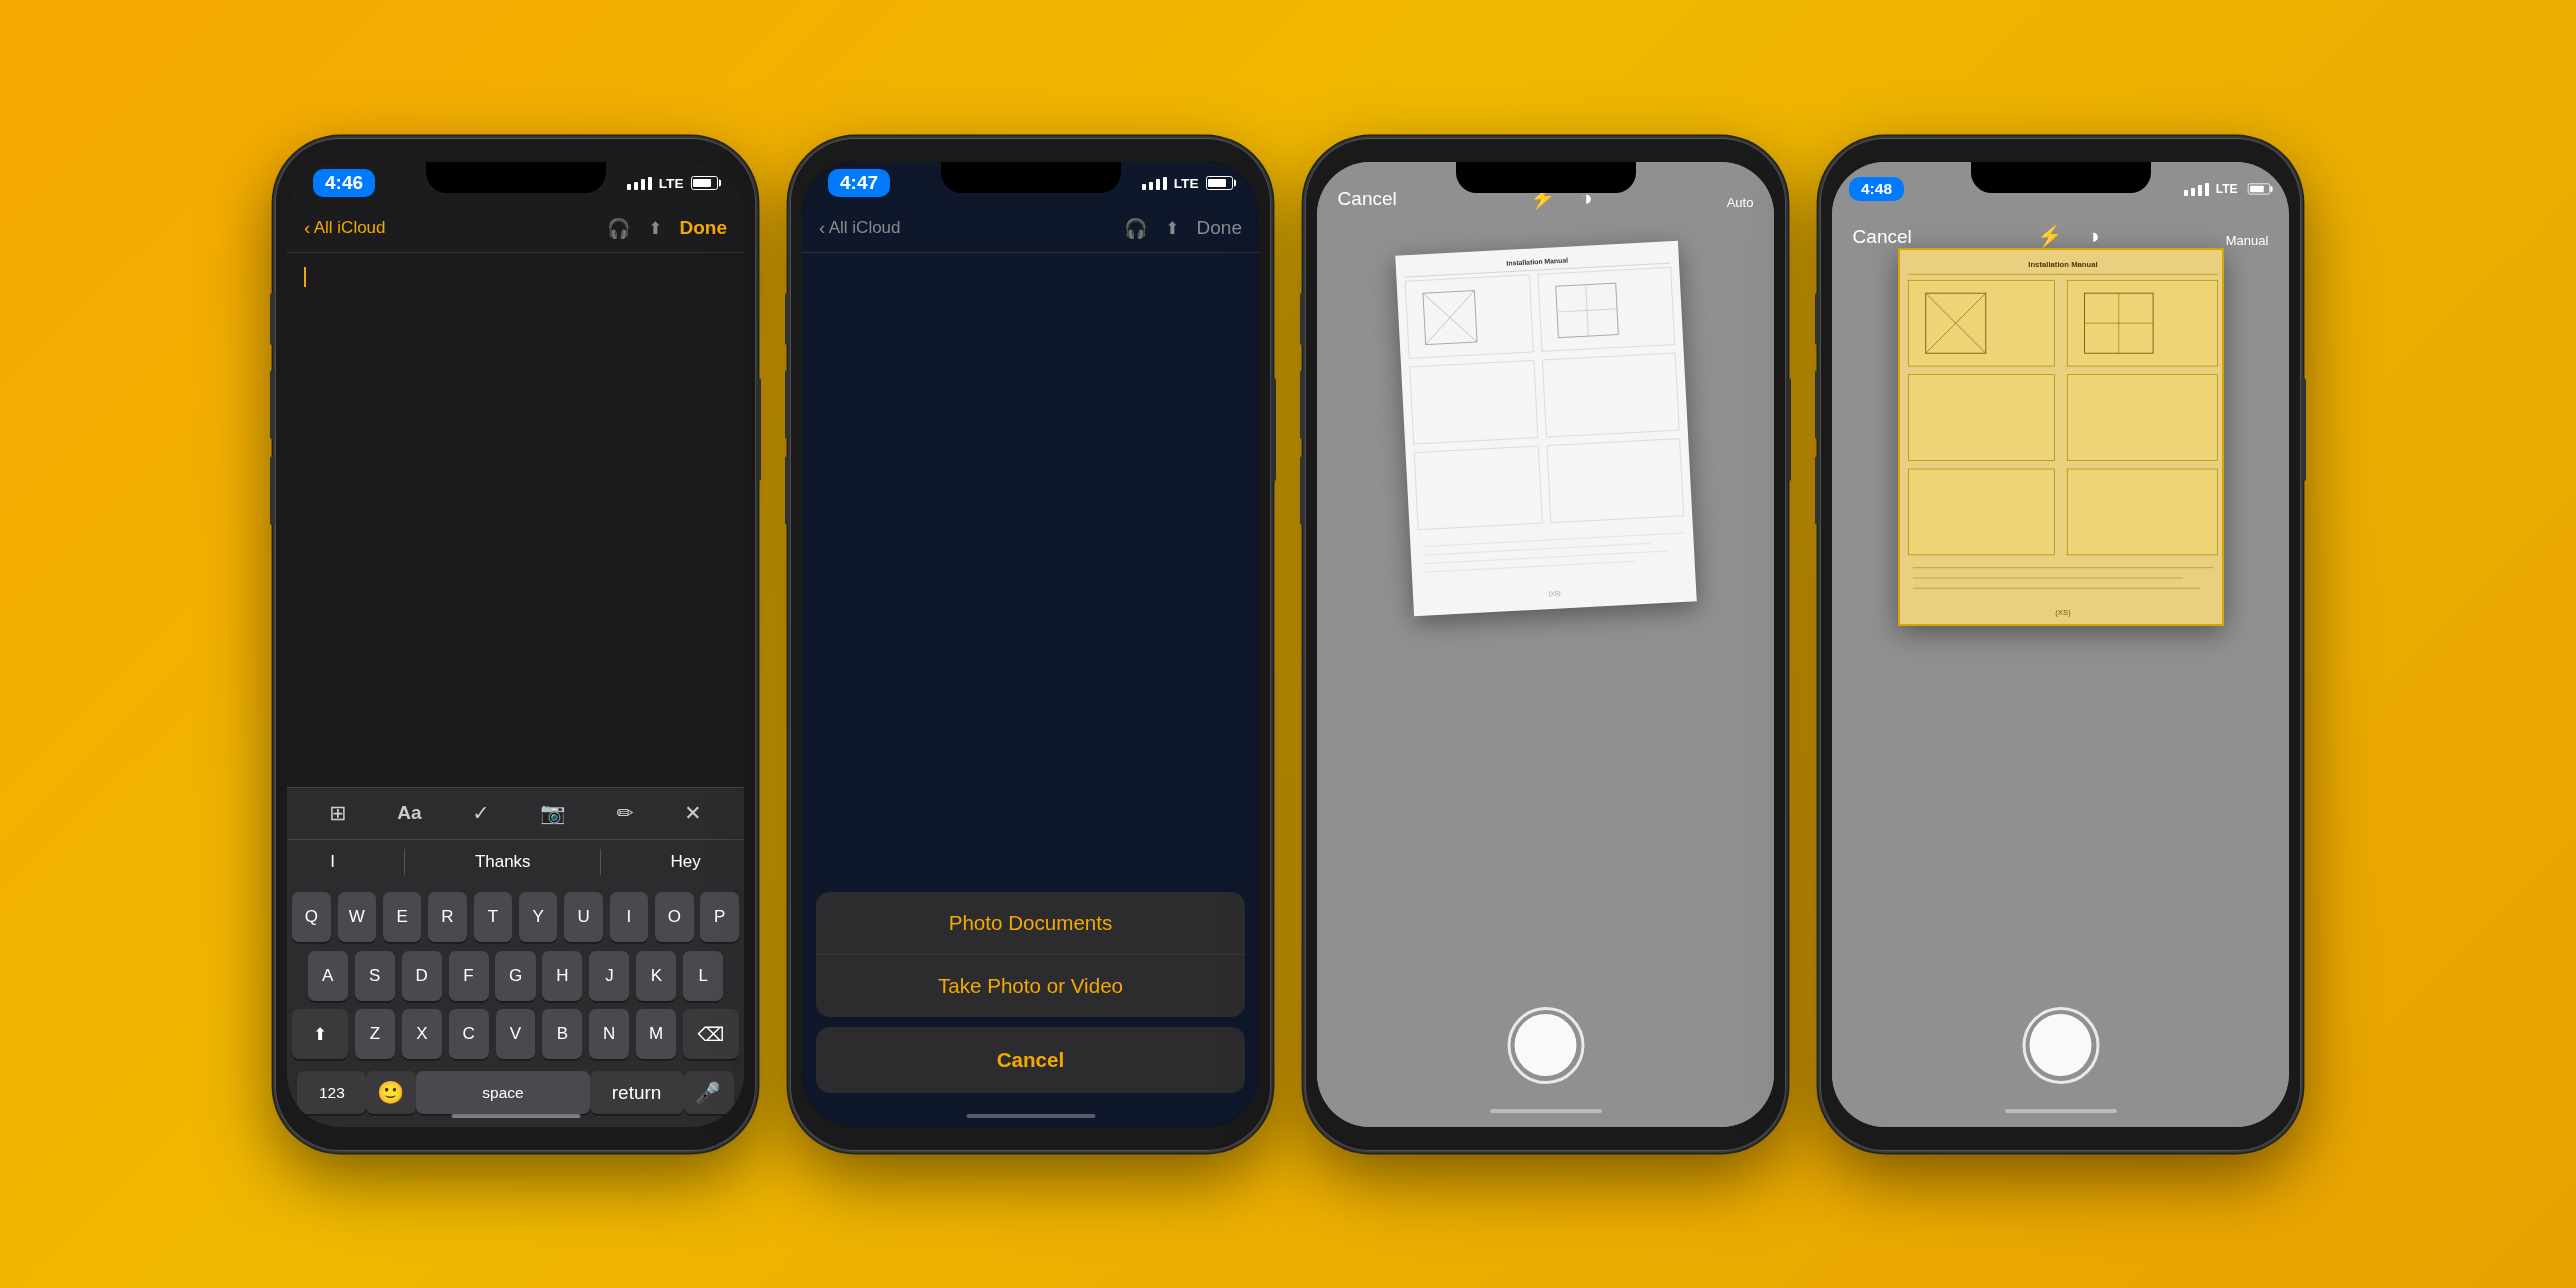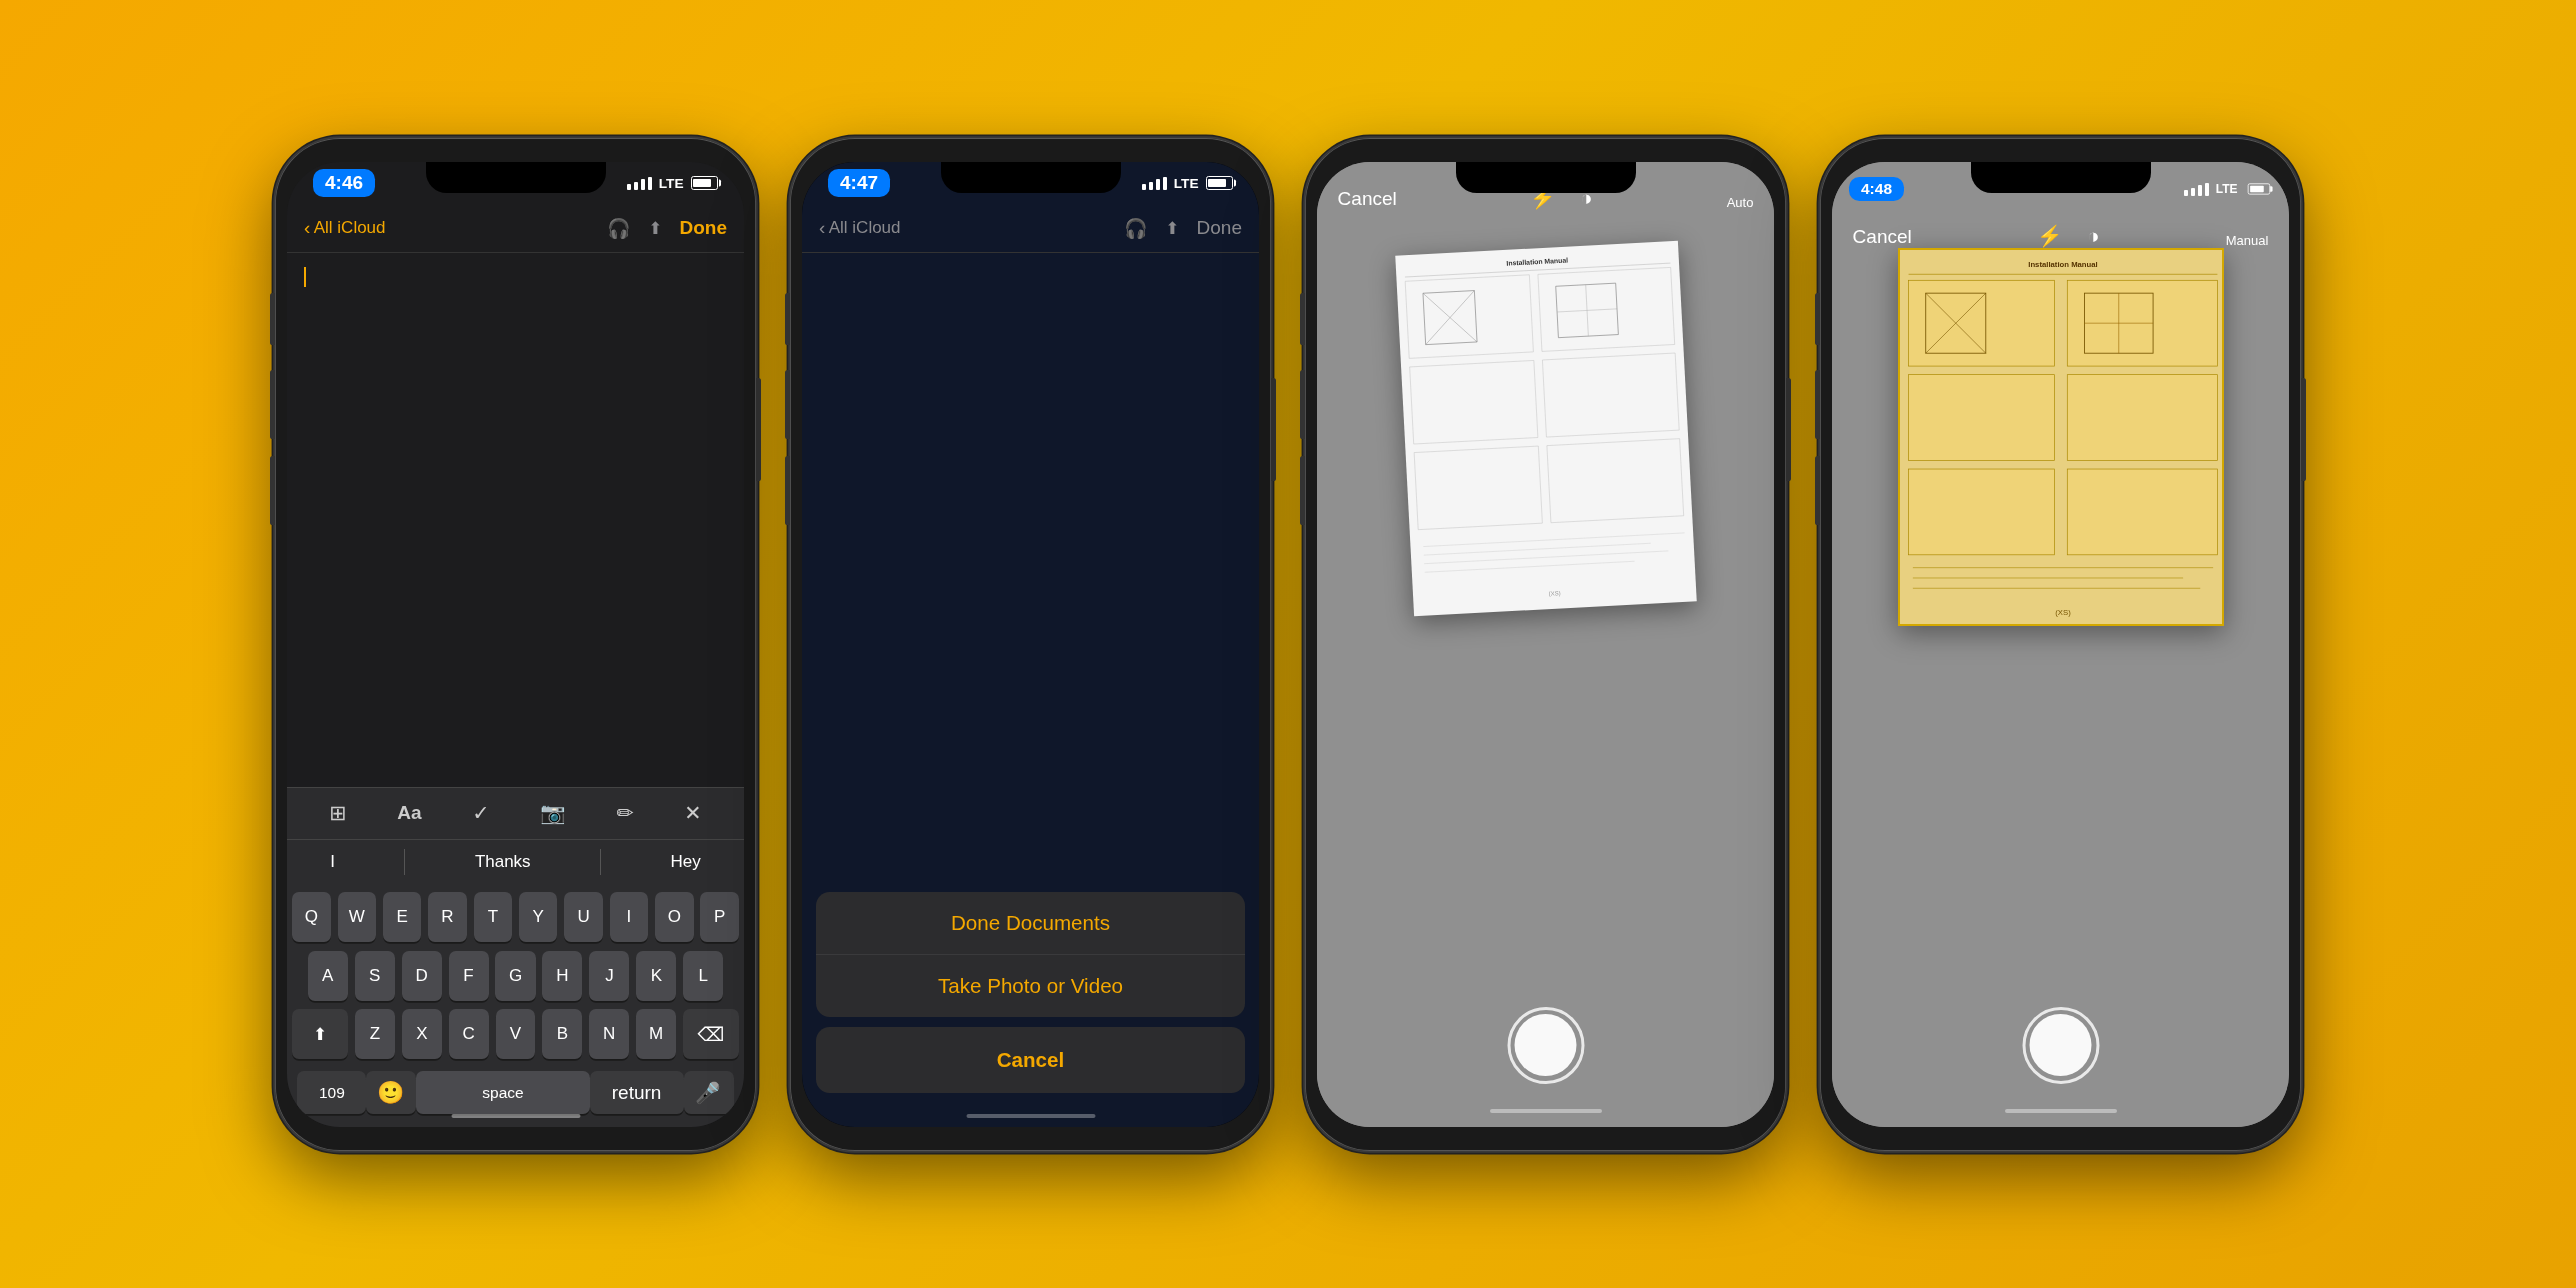--- a/index.html
+++ b/index.html
@@ -601,21 +601,21 @@
             <div class="key">Z</div>
             <div class="key">X</div>
             <div class="key">C</div>
             <div class="key">V</div>
             <div class="key">B</div>
             <div class="key">N</div>
             <div class="key">M</div>
             <div class="key delete-key dark-key">⌫</div>
           </div>
           <div class="keyboard-bottom">
-            <div class="key numbers-key dark-key" style="width:69px;flex:none;height:43px;border-radius:6.9px;display:flex;align-items:center;justify-content:center;font-size:15.5px;box-shadow:0 1.7px 0 #1a1a1a;">109</div>
+            <div class="key numbers-key dark-key" style="width:69px;flex:none;height:43px;border-radius:6.9px;display:flex;align-items:center;justify-content:center;font-size:15.5px;box-shadow:0 1.7px 0 #1a1a1a;">123</div>
             <div class="emoji-key">🙂</div>
             <div class="key space-key" style="height:43px;">space</div>
             <div class="key return-key dark-key" style="width:94px;flex:none;height:43px;border-radius:6.9px;display:flex;align-items:center;justify-content:center;font-size:19px;box-shadow:0 1.7px 0 #1a1a1a;">return</div>
             <div class="mic-key">🎤</div>
           </div>
         </div>
         <div class="home-indicator"></div>
       </div>
     </div>
   </div>
@@ -651,21 +651,21 @@
           </div>
           <div class="nav-right-icons">
             <span class="nav-icon">🎧</span>
             <span class="nav-icon" style="font-size:17px;">⬆︎</span>
             <span class="nav-done" style="color:#8a8a8e;font-weight:400;">Done</span>
           </div>
         </div>
 
         <div class="action-sheet-container">
           <div class="action-sheet">
-            <div class="action-item">Done Documents</div>
+            <div class="action-item">Photo Documents</div>
             <div class="action-item">Take Photo or Video</div>
           </div>
           <div class="action-cancel">Cancel</div>
         </div>
         <div class="home-indicator" style="background:rgba(255,255,255,0.3);"></div>
       </div>
     </div>
   </div>
 
   <div class="phone">

